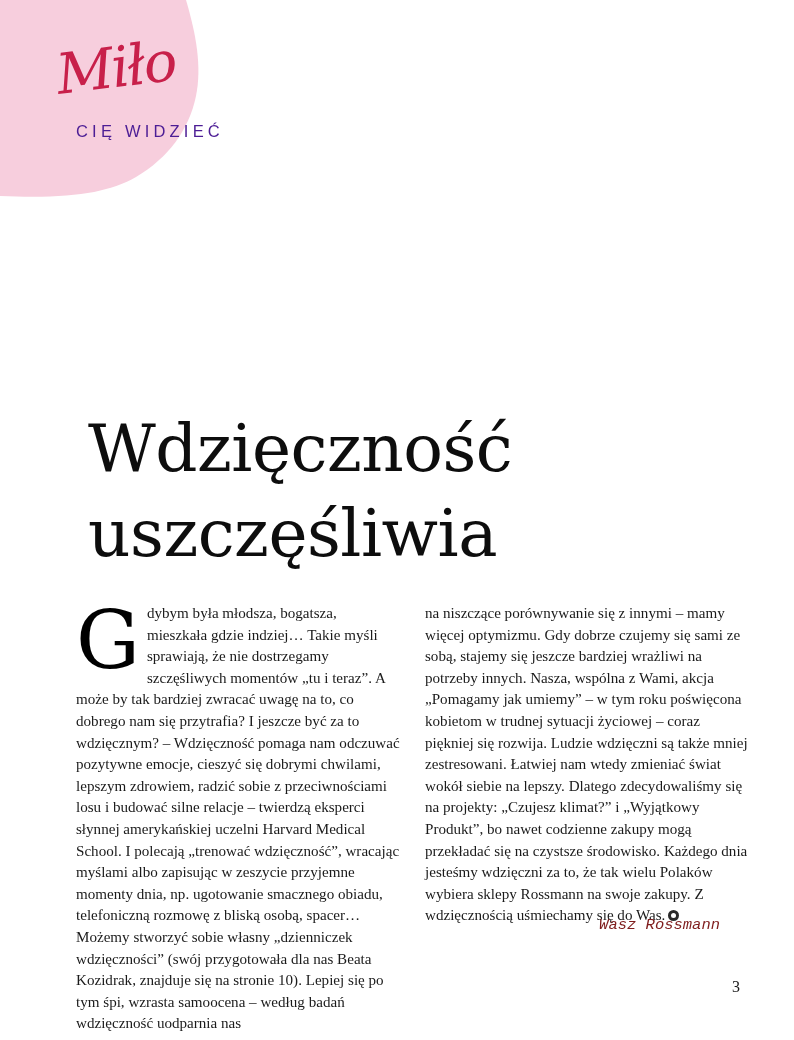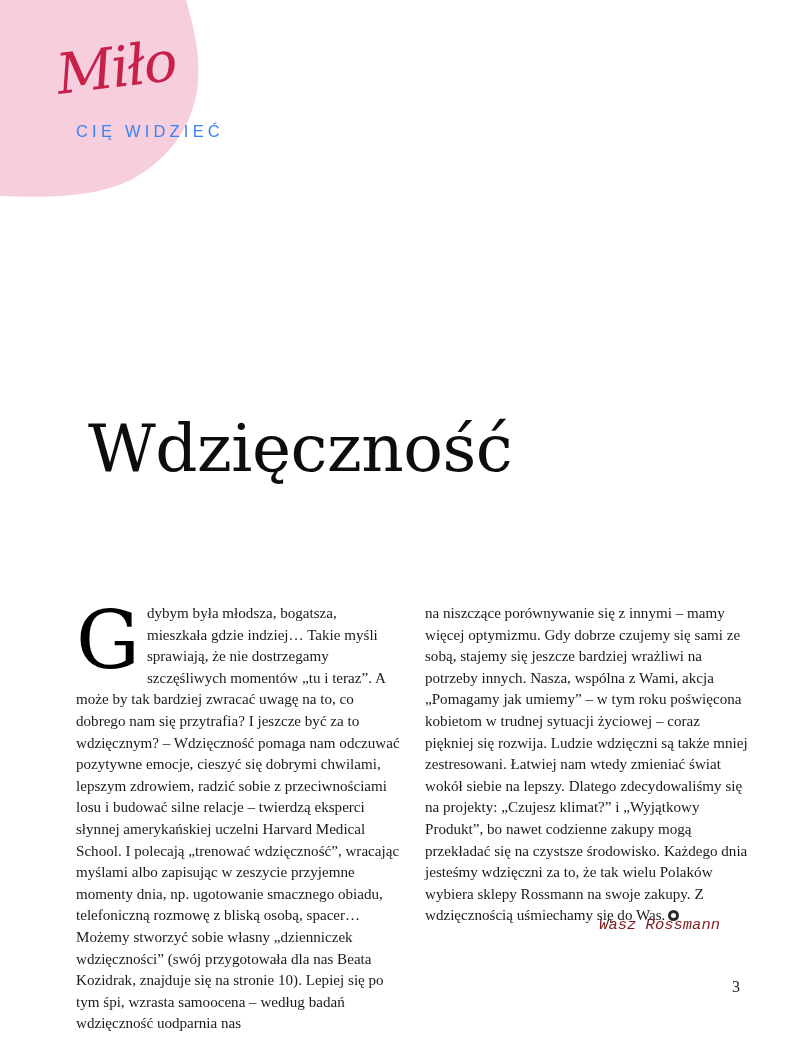--- a/index.html
+++ b/index.html
@@ -47,21 +47,21 @@
     transform-origin: left bottom;
     white-space: nowrap;
   }
   .masthead-sub {
     position: absolute;
     left: 76px;
     top: 122px;
     font-family: "Liberation Sans", sans-serif;
     font-size: 16.5px;
     letter-spacing: 4.2px;
-    color: #3b82f6;
+    color: #4c1d95;
     white-space: nowrap;
   }
 
   
   .headline {
     position: absolute;
     left: 76px;
     top: 362px;
     width: 640px;
     font-family: "DejaVu Serif", serif;
@@ -166,20 +166,21 @@
   <div class="masthead">
     <svg class="blob-svg" width="240" height="210" viewBox="0 0 240 210">
       <path d="M 0 0 L 186 0 C 196 34 202 66 196 96 C 189 130 168 158 136 177 C 108 193 70 199 0 196 Z" fill="#f7cedd"></path>
     </svg>
     <div class="masthead-script">Miło</div>
     <div class="masthead-sub">CIĘ WIDZIEĆ</div>
   </div>
 
   <h1 class="headline">
     <span class="hl-line">Wdzięczność</span>
+    <span class="hl-line">uszczęśliwia</span>
   </h1>
 
   <div class="columns">
     <div class="col col-left">
       <p><span class="dropcap">G</span><span>dybym była młodsza, bogatsza, mieszkała gdzie indziej… Takie myśli sprawiają, że nie dostrzegamy szczęśliwych momentów „tu i teraz”. A może by tak bardziej zwracać uwagę na to, co dobrego nam się przytrafia? I jeszcze być za to wdzięcznym? – Wdzięczność pomaga nam odczuwać pozytywne emocje, cieszyć się dobrymi chwilami, lepszym zdrowiem, radzić sobie z przeciwnościami losu i budować silne relacje – twierdzą eksperci słynnej amerykańskiej uczelni Harvard Medical School. I polecają „trenować wdzięczność”, wracając myślami albo zapisując w zeszycie przyjemne momenty dnia, np. ugotowanie smacznego obiadu, telefoniczną rozmowę z bliską osobą, spacer… Możemy stworzyć sobie własny „dzienniczek wdzięczności” (swój przygotowała dla nas Beata Kozidrak, znajduje się na stronie 10). Lepiej się po tym śpi, wzrasta samoocena – według badań wdzięczność uodparnia nas</span></p>
     </div>
     <div class="col col-right">
       <p><span>na niszczące porównywanie się z innymi – mamy więcej optymizmu. Gdy dobrze czujemy się sami ze sobą, stajemy się jeszcze bardziej wrażliwi na potrzeby innych. Nasza, wspólna z Wami, akcja „Pomagamy jak umiemy” – w tym roku poświęcona kobietom w trudnej sytuacji życiowej – coraz piękniej się rozwija. Ludzie wdzięczni są także mniej zestresowani. Łatwiej nam wtedy zmieniać świat wokół siebie na lepszy. Dlatego zdecydowaliśmy się na projekty: „Czujesz klimat?” i „Wyjątkowy Produkt”, bo nawet codzienne zakupy mogą przekładać się na czystsze środowisko. Każdego dnia jesteśmy wdzięczni za to, że tak wielu Polaków wybiera sklepy Rossmann na swoje zakupy. Z wdzięcznością uśmiechamy się do Was.</span><span class="endmark"></span></p>
     </div>
   </div>

